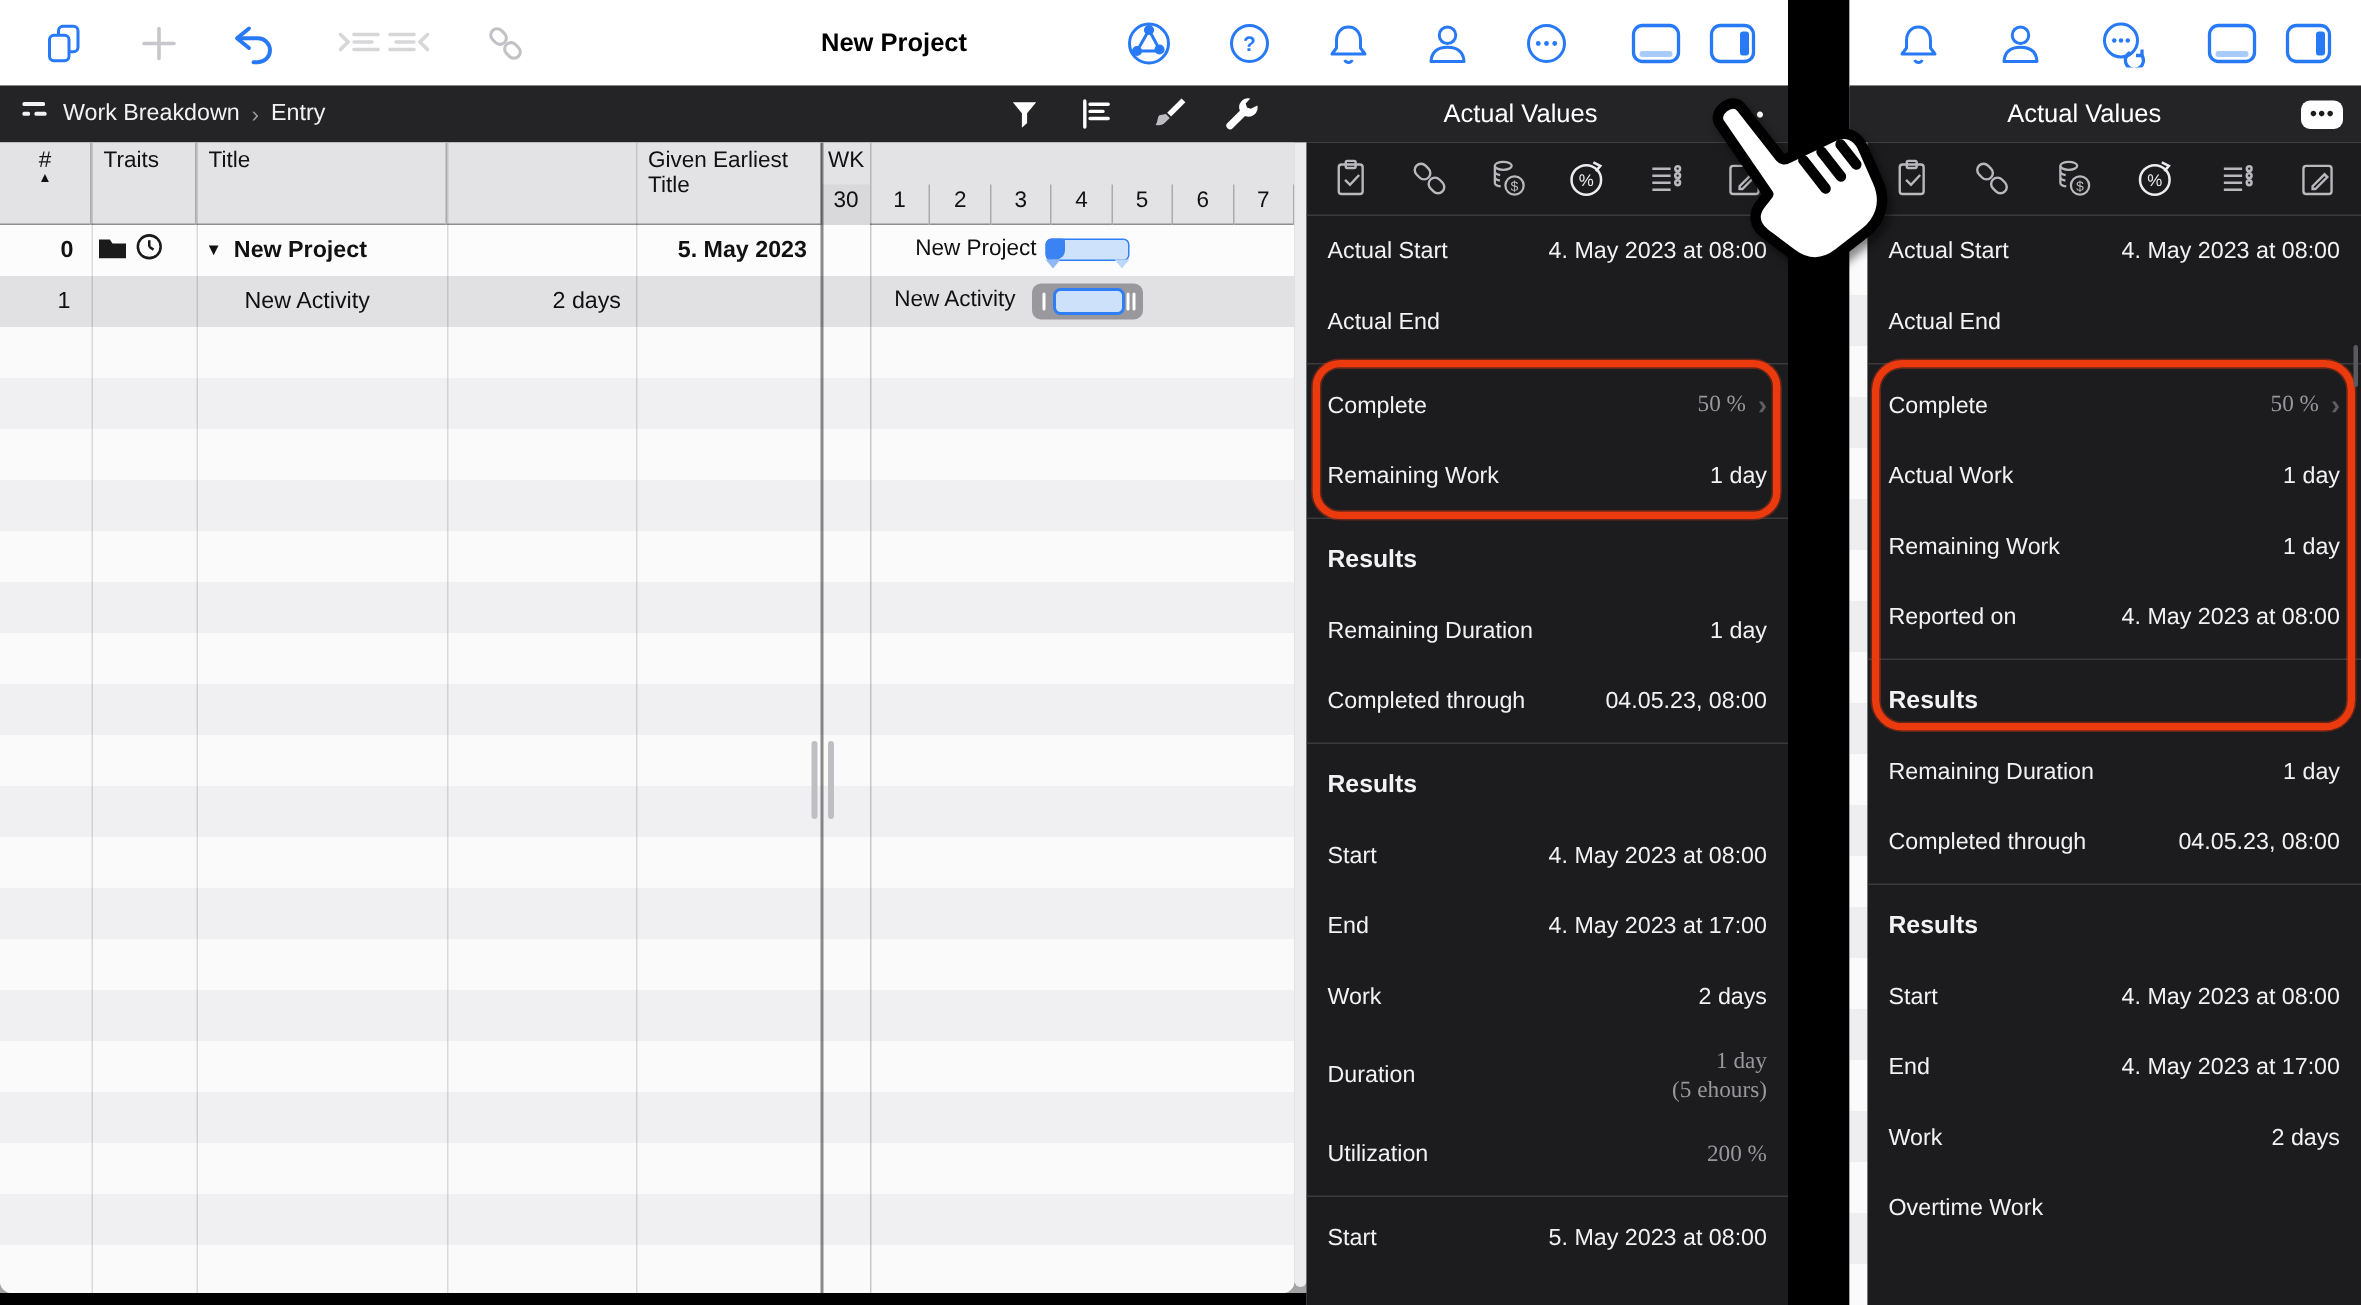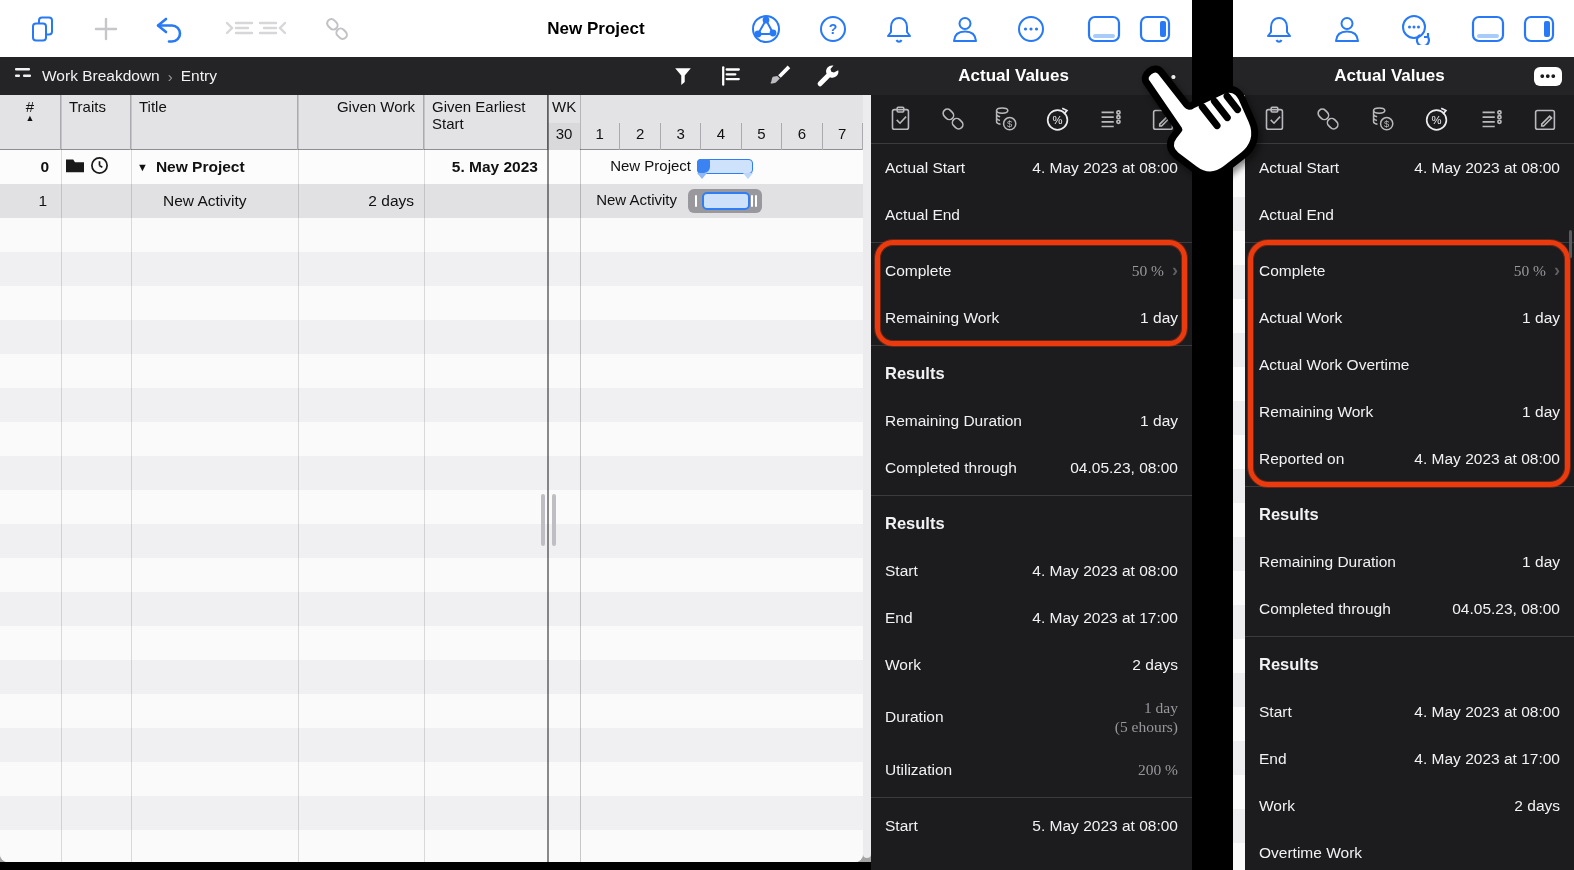--- a/index.html
+++ b/index.html
@@ -34,34 +34,34 @@
   
   .gbar-label{position:absolute;font-size:15px;color:#111;}
   .proj-bar{position:absolute;height:15px;background:#cfe2fb;border:1.5px solid #2f7ef5;border-radius:4px;box-sizing:border-box;}
   .proj-cap{position:absolute;left:-1px;top:-1px;width:13px;height:14px;background:#3b82f2;border-radius:4px 2px 6px 4px;}
   .proj-notch{position:absolute;bottom:-6px;width:0;height:0;border-left:5px solid transparent;border-right:5px solid transparent;border-top:6px solid #8fb9f5;}
   .act-outer{position:absolute;height:24px;background:#98989d;border-radius:6px;}
   .act-inner{position:absolute;left:14px;top:3px;width:48px;height:18px;background:#cde1fb;border:2px solid #2f7ef5;border-radius:5px;box-sizing:border-box;}
   .act-grip{position:absolute;top:6px;width:2px;height:12px;background:#fff;border-radius:1px;}
   
   .panel{background:#1c1c1e;overflow:hidden;}
-  .ptitle{font-size:17px;font-weight:bold;color:#fff;text-align:center;}
+  .ptitle{font-size:17px;font-weight:normal;color:#fff;text-align:center;}
   .pdots{color:#fff;font-size:15px;letter-spacing:2px;}
   .pmenu-btn{background:#fff;border:none;border-radius:6px;width:28px;height:19px;color:#1c1c1e;font-size:13px;line-height:10px;letter-spacing:1px;font-weight:bold;cursor:pointer;}
   .tabs{height:48px;display:flex;align-items:center;justify-content:space-between;padding:0 14px;border-bottom:1px solid #3a3a3c;}
   .tabico{color:#b9b9bd;} .tabico.active{color:#ececf0;}
   .prow{height:47px;display:flex;align-items:center;justify-content:space-between;padding:0 14px;font-size:15.5px;color:#f2f2f4;}
   .prow .lab{white-space:nowrap;}
   .prow .val{text-align:right;line-height:1.25;color:#f2f2f4;}
   .prow.muted .val{color:#97979c;font-family:Liberation Serif, serif;}
   .prow.tall{height:58px;}
   .prow.heading{font-weight:bold;font-size:16.5px;}
   .chev{display:none;color:#5f5f63;font-size:18px;margin-left:8px;font-weight:bold;}
   .prow.has-chev .chev{display:inline;}
-  .valwrap{display:flex;align-items:center;}
+  .valwrap{display:flex;align-items:flex-start;}
   .sep{height:1px;background:#3a3a3c;margin:4px 0;}
   .redbox{position:absolute;border:5px solid #ea3a0e;border-radius:18px;box-sizing:border-box;pointer-events:none;
           box-shadow:0 0 0 1px rgba(234,58,14,.35), inset 0 0 0 1px rgba(234,58,14,.35);}
   .scrollthumb{position:absolute;width:3px;height:28px;border-radius:2px;background:#5a5a5e;}
   .sliver{background:repeating-linear-gradient(to bottom,#fafafb 0 34px,#eeeef0 34px 68px);}
   #hand{filter:drop-shadow(3px 4px 3px rgba(0,0,0,.45));}
 </style>
 </head>
 <body>
 
@@ -198,22 +198,21 @@
   <div id="tableArea" class="abs" style="left:0;top:95px;width:863px;height:767px;">
     <div class="stripes"></div>
 
     <div class="thead">
       <div class="hcell" style="left:0;width:61px;text-align:center;">
         <div>#</div>
         <div style="font-size:9px;margin-top:-2px;">▲</div>
       </div>
       <div class="hcell" style="left:61px;width:70px;">Traits</div>
       <div class="hcell" style="left:131px;width:167px;">Title</div>
-      <div class="hcell right" style="left:298px;width:126px;">Given Work</div>
-      <div class="hcell" style="left:424px;width:124px;">Given Earliest Start</div>
+      <div class="hcell" style="left:424px;width:124px;">Given Earliest Title</div>
       <div class="wkcell">WK</div>
       <div class="wk30">30</div>
       <div class="gantt-days">
 
       <div class="day-cell">1</div>
           <div class="day-cell">2</div>
           <div class="day-cell">3</div>
           <div class="day-cell">4</div>
           <div class="day-cell">5</div>
           <div class="day-cell">6</div>
@@ -596,29 +595,20 @@
         <div class="prow">
           <span class="lab">Actual Work</span>
           <span class="valwrap">
             <span class="val">
               <div>1 day</div>
               <div></div>
             </span>
           </span>
         </div>
 
-        <div class="prow">
-          <span class="lab">Actual Work Overtime</span>
-          <span class="valwrap">
-            <span class="val">
-              <div></div>
-              <div></div>
-            </span>
-          </span>
-        </div>
 
         <div class="prow">
           <span class="lab">Remaining Work</span>
           <span class="valwrap">
             <span class="val">
               <div>1 day</div>
               <div></div>
             </span>
           </span>
         </div>

